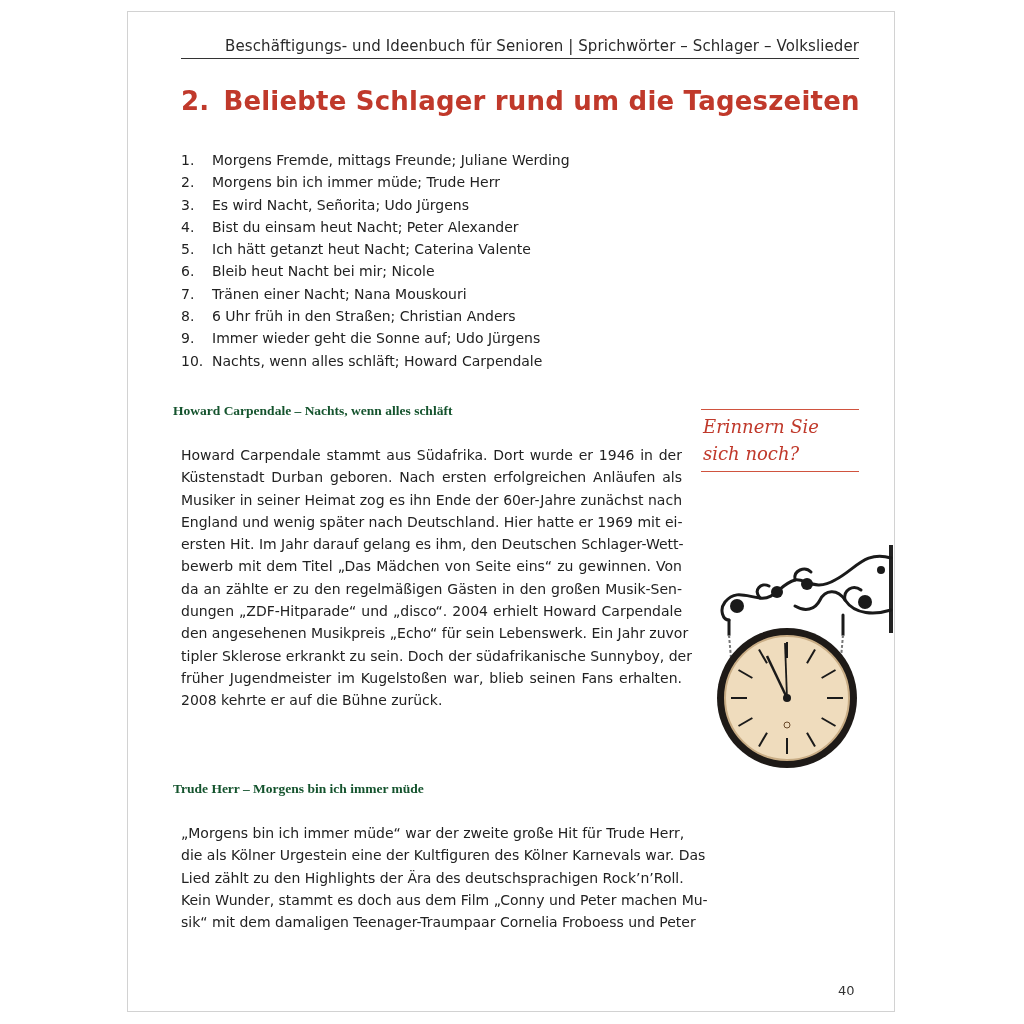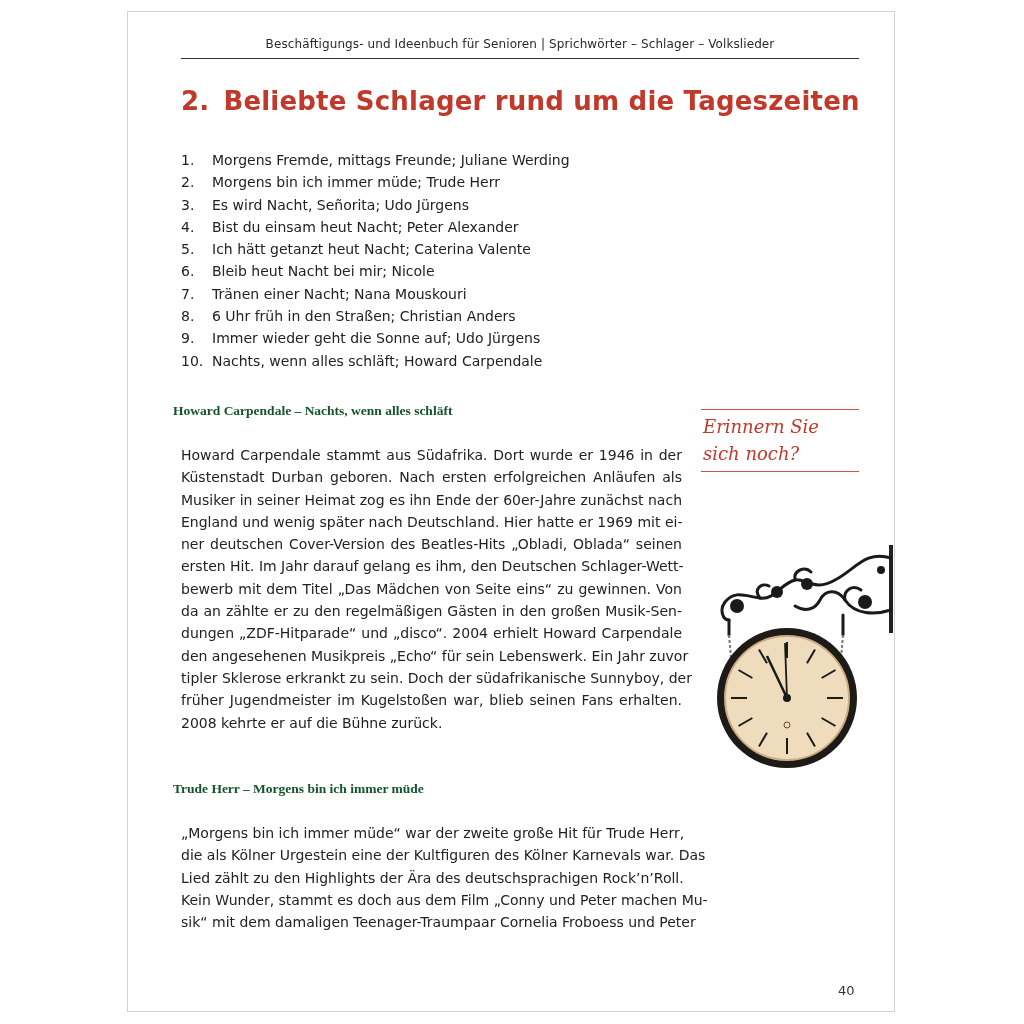--- a/index.html
+++ b/index.html
@@ -1,21 +1,21 @@
 <!DOCTYPE html>
 <html><head>
 <meta charset="utf-8">
 <style>
   html, body { margin:0; padding:0; background:#ffffff; }
   body { width:1024px; height:1024px; position:relative; overflow:hidden;
          font-family:"DejaVu Sans", sans-serif; color:#1c1c1c; }
   .page { position:absolute; left:127px; top:11px; width:768px; height:1001px;
           border:1.5px solid #d2d2d2; box-sizing:border-box; background:#fff; }
-  .running-head { position:absolute; left:181px; top:37px; width:678px; text-align:center;
-          font-size:12px; color:#2a2a2a; letter-spacing:0.1px; white-space:nowrap; }
+  .running-head { position:absolute; left:181px; top:37px; width:678px; text-align:right;
+          font-size:15px; color:#2a2a2a; letter-spacing:0.1px; white-space:nowrap; }
   .head-rule { position:absolute; left:181px; top:58px; width:678px; height:0;
           border-top:1.5px solid #333; }
   .chapter-title { position:absolute; left:181px; top:86px; font-size:26px; font-weight:bold;
           color:#c0392b; white-space:nowrap; letter-spacing:0.2px; }
   .chapter-title .num { margin-right:14px; }
   .song-list { position:absolute; left:181px; top:149px; margin:0; padding:0; list-style:none;
           font-size:14px; line-height:22.3px; color:#222; }
   .song-list li { display:flex; white-space:nowrap; }
   .song-list .n { width:31px; display:inline-block; }
   .sec-title { position:absolute; left:173px; font-size:13.5px; font-weight:bold; color:#14532d;
@@ -86,21 +86,20 @@
       <span>Nachts, wenn alles schläft; Howard Carpendale</span>
     </li>
   </ol>
 
 <div class="sec-title" style="top:403px;">Howard Carpendale – Nachts, wenn alles schläft</div>
 <div class="para" style="top:444px;" id="para-0">
     <span class="line">Howard Carpendale stammt aus Südafrika. Dort wurde er 1946 in der</span>
     <span class="line">Küstenstadt Durban geboren. Nach ersten erfolgreichen Anläufen als</span>
     <span class="line">Musiker in seiner Heimat zog es ihn Ende der 60er-Jahre zunächst nach</span>
     <span class="line">England und wenig später nach Deutschland. Hier hatte er 1969 mit ei-</span>
-    <span class="line">ner deutschen Cover-Version des Beatles-Hits „Obladi, Oblada“ seinen</span>
     <span class="line">ersten Hit. Im Jahr darauf gelang es ihm, den Deutschen Schlager-Wett-</span>
     <span class="line">bewerb mit dem Titel „Das Mädchen von Seite eins“ zu gewinnen. Von</span>
     <span class="line">da an zählte er zu den regelmäßigen Gästen in den großen Musik-Sen-</span>
     <span class="line">dungen „ZDF-Hitparade“ und „disco“. 2004 erhielt Howard Carpendale</span>
     <span class="line">den angesehenen Musikpreis „Echo“ für sein Lebenswerk. Ein Jahr zuvor</span>
     <span class="line">tipler Sklerose erkrankt zu sein. Doch der südafrikanische Sunnyboy, der</span>
     <span class="line">früher Jugendmeister im Kugelstoßen war, blieb seinen Fans erhalten.</span>
     <span class="line last">2008 kehrte er auf die Bühne zurück.</span>
   </div>
 

